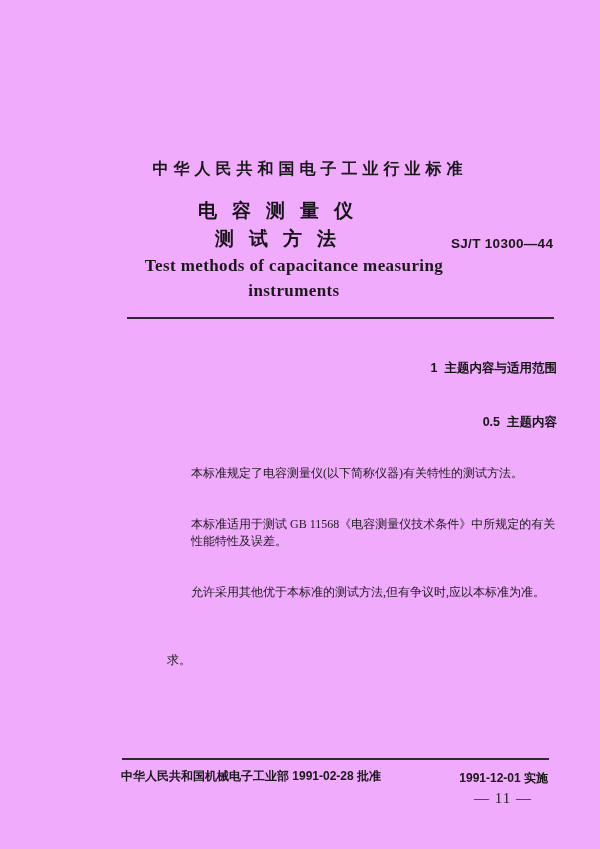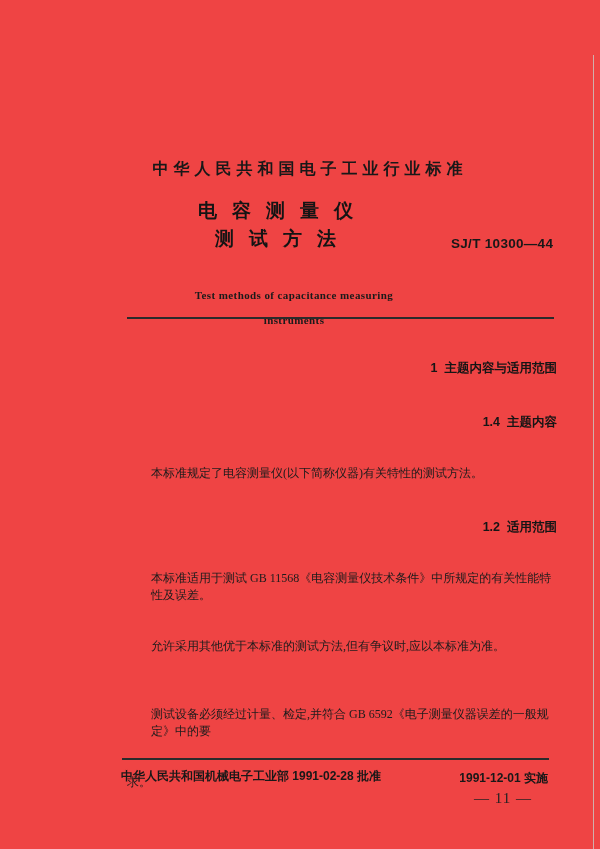--- a/index.html
+++ b/index.html
@@ -1,20 +1,20 @@
 <!DOCTYPE html>
 <html><head>
 <meta charset="utf-8">
 <style>
   html,body{margin:0;padding:0;}
   body{background:#ffffff;}
   .page{
     position:relative;
     width:600px;height:849px;
-    background:#ef4444;
+    background:#f0abfc;
     overflow:hidden;
     color:#1b1b1b;
     font-family:"Liberation Serif", serif;
   }
   
   .scan-edge{
     position:absolute;left:593px;top:55px;bottom:0;width:1px;
     background:#c9c9c5;opacity:.8;
   }
   
@@ -35,37 +35,36 @@
   .title-zh-2{top:226px;text-align:center;}
   .std-no{
     position:absolute;left:451px;top:236px;
     font-family:"Liberation Sans", sans-serif;
     font-weight:700;font-size:13.5px;letter-spacing:0.3px;
     color:#181818;white-space:nowrap;
   }
   .title-en{
     position:absolute;left:0;width:588px;text-align:center;
     font-family:"Liberation Serif", serif;
-    font-weight:700;font-size:11px;letter-spacing:0.4px;
+    font-weight:700;font-size:17px;letter-spacing:0.4px;
     color:#1a1a1a;
-    margin-top:33px;
   }
   .title-en-1{top:256px;}
   .title-en-2{top:281px;}
   
   .rule{position:absolute;height:2px;background:#2b2b2b;}
   .rule-top{left:127px;top:317px;width:427px;}
   .rule-footer{left:122px;top:758px;width:427px;}
   
   .content{
     position:absolute;left:127px;top:326px;width:430px;
     font-size:12px;line-height:17px;
     white-space:pre-wrap;
   }
-  .line{color:#1c1c1c;}
+  .line{color:#1c1c1c;margin-left:40px;}
   .ind{padding-left:24px;}
   .h{
     font-family:"Liberation Sans", sans-serif;
     font-weight:700;font-size:12.5px;color:#151515;text-align:right;
   }
   .mt3{margin-top:3px;}
   .mt8{margin-top:8px;}
   
   .footer-left{
     position:absolute;left:121px;top:768px;
@@ -93,27 +92,25 @@
   <div class="title-zh title-zh-1">电容测量仪</div>
   <div class="title-zh title-zh-2">测试方法</div>
   <div class="std-no">SJ/T 10300—44</div>
   <div class="title-en title-en-1">Test methods of capacitance measuring</div>
   <div class="title-en title-en-2">instruments</div>
 
   <div class="rule rule-top"></div>
 
   <div class="content">
     <div class="h">1  主题内容与适用范围</div>
-    <div class="h mt3">1.4  主题内容</div>
+    <div class="h mt3">0.5  主题内容</div>
     <div class="line ind">本标准规定了电容测量仪(以下简称仪器)有关特性的测试方法。</div>
-    <div class="h mt3">1.2  适用范围</div>
     <div class="line ind">本标准适用于测试 GB 11568《电容测量仪技术条件》中所规定的有关性能特性及误差。</div>
     <div class="line ind">允许采用其他优于本标准的测试方法,但有争议时,应以本标准为准。</div>
 
-    <div class="line ind">测试设备必须经过计量、检定,并符合 GB 6592《电子测量仪器误差的一般规定》中的要</div>
     <div class="line">求。</div>
 
     
     
     
     
     
     
     
     

